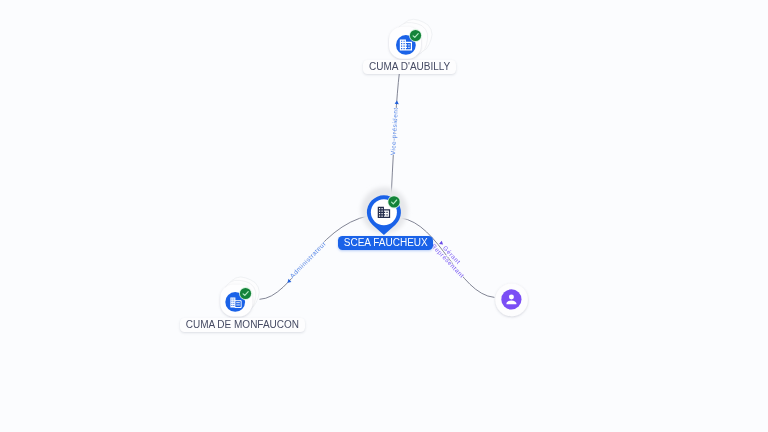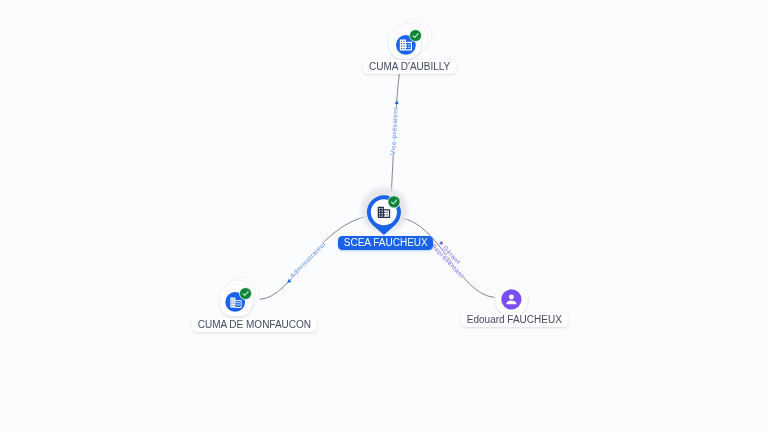--- a/index.html
+++ b/index.html
@@ -114,16 +114,15 @@
     <circle cx="511.4" cy="299.4" r="10.1" fill="#7b4ef5"></circle>
     <g transform="translate(502.5,290.5) scale(0.745)" fill="#ffffff">
       <circle cx="12" cy="8.7" r="3.35"></circle>
       <path d="M12 13.3c-3.7 0-6.7 2.1-6.7 4.3v0.85h13.4v-0.85c0-2.2-3.0-4.3-6.7-4.3z"></path>
     </g>
   </g>
 </svg>
 
 <div class="node-label" style="left:363.4px;top:59.6px;">CUMA D'AUBILLY</div>
 <div class="node-label sel" style="left:338.1px;top:236.1px;">SCEA FAUCHEUX</div>
-<div class="node-label" style="left:192px;top:317.5px;">CUMA DE MONFAUCON</div>
-<div class="node-label" style="left:461.1px;top:313.3px;">Edouard FAUCHEUX</div>
+<div class="node-label" style="left:180px;top:317.5px;">CUMA DE MONFAUCON</div>
 
 </div>
 
 </body></html>

